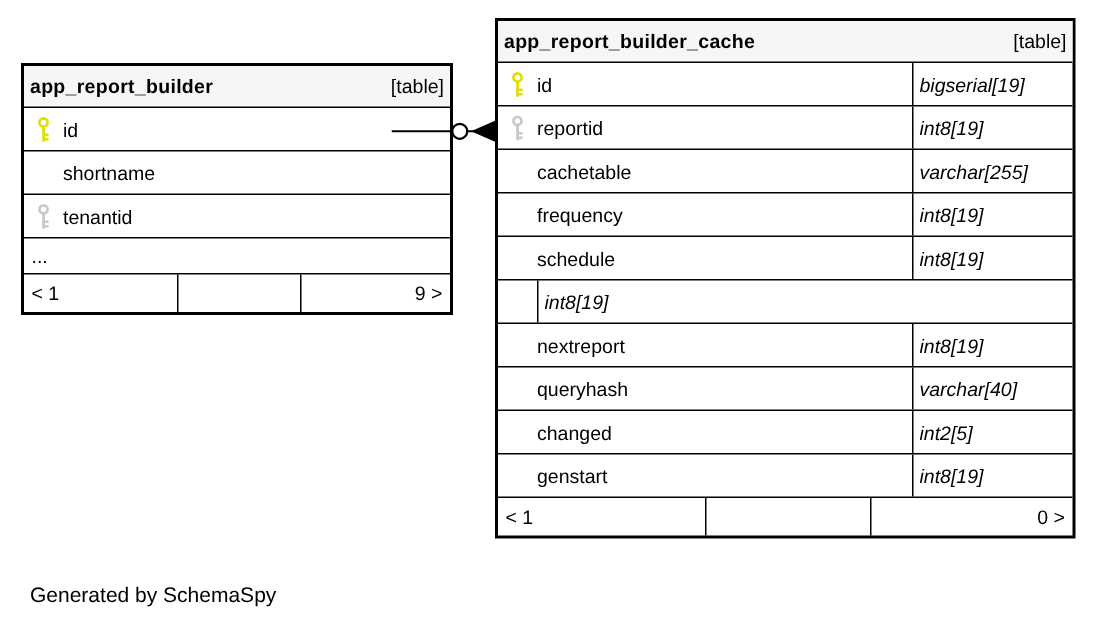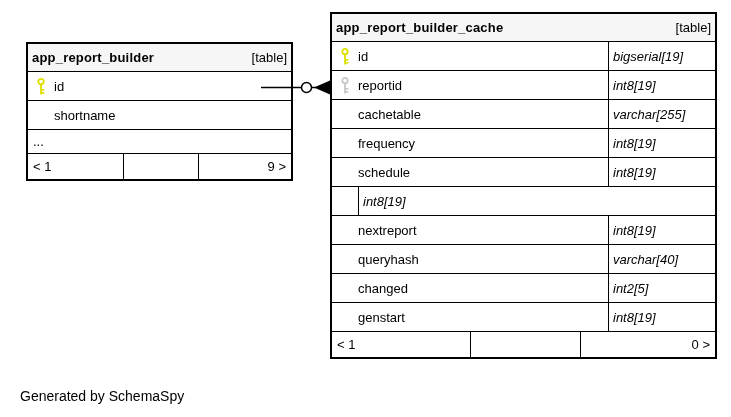--- a/index.html
+++ b/index.html
@@ -17,21 +17,21 @@
     font-size: 13px;
     color: #000;
   }
   .canvas { position: relative; width: 731px; height: 417px; overflow: hidden; }
 
   .table-box {
     position: absolute;
     border: 2px solid var(--border-color);
     background: #fff;
   }
-  .tbl-left  { left: 14px;  top: 42px; width: 267px; margin-left: 12px; }
+  .tbl-left  { left: 14px;  top: 42px; width: 288px; }
   .tbl-right { left: 330px; top: 12px; width: 387px; }
 
   .tbl-header {
     display: flex; justify-content: space-between; align-items: center;
     height: 28px; padding: 0 4px;
     background: var(--header-bg);
     border-bottom: 1px solid var(--border-color);
   }
   .tbl-name  { font-weight: bold; font-size: 13px; letter-spacing: 0.2px; }
   .tbl-badge { font-size: 13px; }
@@ -91,20 +91,31 @@
           <rect x="6" y="11" width="2.4" height="1.7" fill="currentColor"></rect>
           <rect x="6" y="14" width="2.4" height="1.7" fill="currentColor"></rect>
         </svg>
       </span>
       <span class="col-name">id</span>
     </div>
     <div class="row">
       <span class="icon-cell"></span>
       <span class="col-name">shortname</span>
     </div>
+    <div class="row">
+      <span class="icon-cell">
+        <svg class="key-icon fk" width="10" height="17" viewBox="0 0 10 17">
+          <circle cx="5" cy="3.6" r="2.7" fill="none" stroke="currentColor" stroke-width="1.8"></circle>
+          <rect x="4.1" y="6.2" width="1.9" height="10.3" fill="currentColor"></rect>
+          <rect x="6" y="11" width="2.4" height="1.7" fill="currentColor"></rect>
+          <rect x="6" y="14" width="2.4" height="1.7" fill="currentColor"></rect>
+        </svg>
+      </span>
+      <span class="col-name">tenantid</span>
+    </div>
     <div class="row-ellipsis">...</div>
     <div class="tbl-footer">
       <span class="cell cell-prev">&lt; 1</span>
       <span class="cell cell-mid"></span>
       <span class="cell cell-next">9 &gt;</span>
     </div>
   </div>
 
   <svg class="connector" width="70" height="17" viewBox="0 0 70 17">
     <line x1="0" y1="8.5" x2="55" y2="8.5" stroke="#000" stroke-width="1.4"></line>

